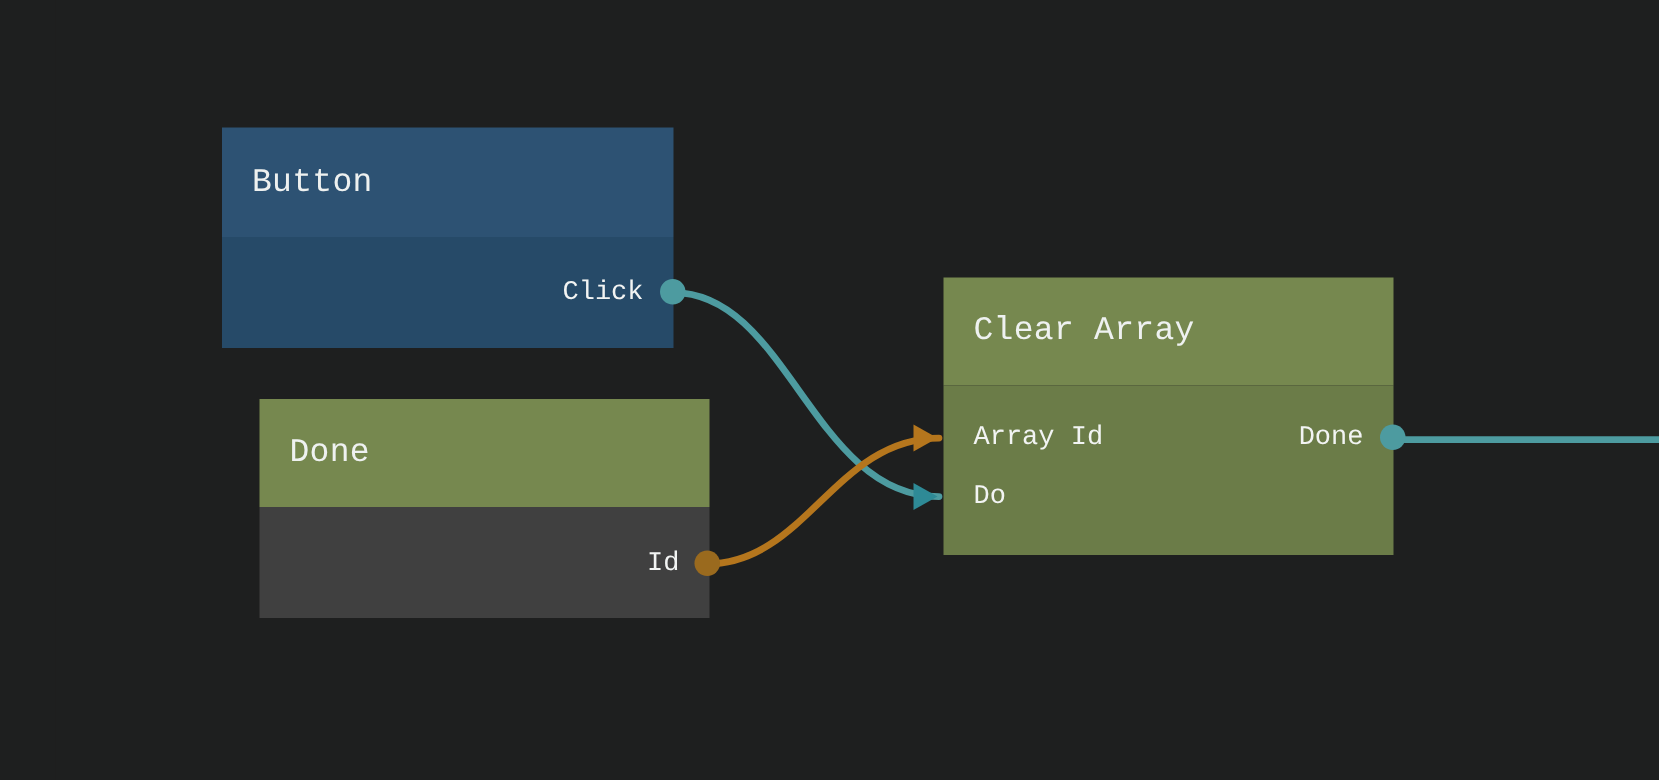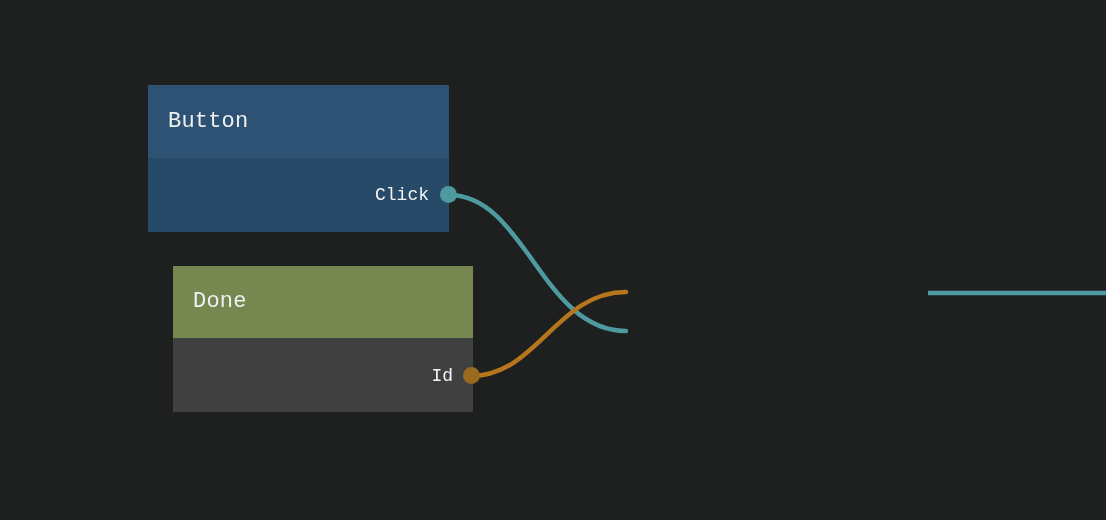--- a/index.html
+++ b/index.html
@@ -132,15 +132,35 @@
     <div class="node-body">
       <div class="port-row out" style="top: 27px;">
         <span class="port-label">Id</span>
       </div>
 
       <span class="port-dot" style="left: 290px; top: 29px; background: #9a6a1e;"></span>
     </div>
   </div>
 
   <div class="node" id="node-clear-array">
+    <div class="node-header">
+      <span class="node-title">Clear Array</span>
+    </div>
+    <div class="node-body">
+
+      <div class="port-row in" style="top: 24px;">
+        <span class="port-label">Array Id</span>
+      </div>
+      <span class="port-arrow" style="left: -20px; top: 26px; border-left: 16px solid #b5761d;"></span>
+
+      <div class="port-row in" style="top: 63px;">
+        <span class="port-label">Do</span>
+      </div>
+      <span class="port-arrow" style="left: -20px; top: 65px; border-left: 16px solid #2e8a96;"></span>
+
+      <div class="port-row out" style="top: 24px;">
+        <span class="port-label">Done</span>
+      </div>
+      <span class="port-dot" style="left: 291px; top: 26px; background: #4d9ba0;"></span>
+    </div>
   </div>
 
 </div>
 
 </body></html>

